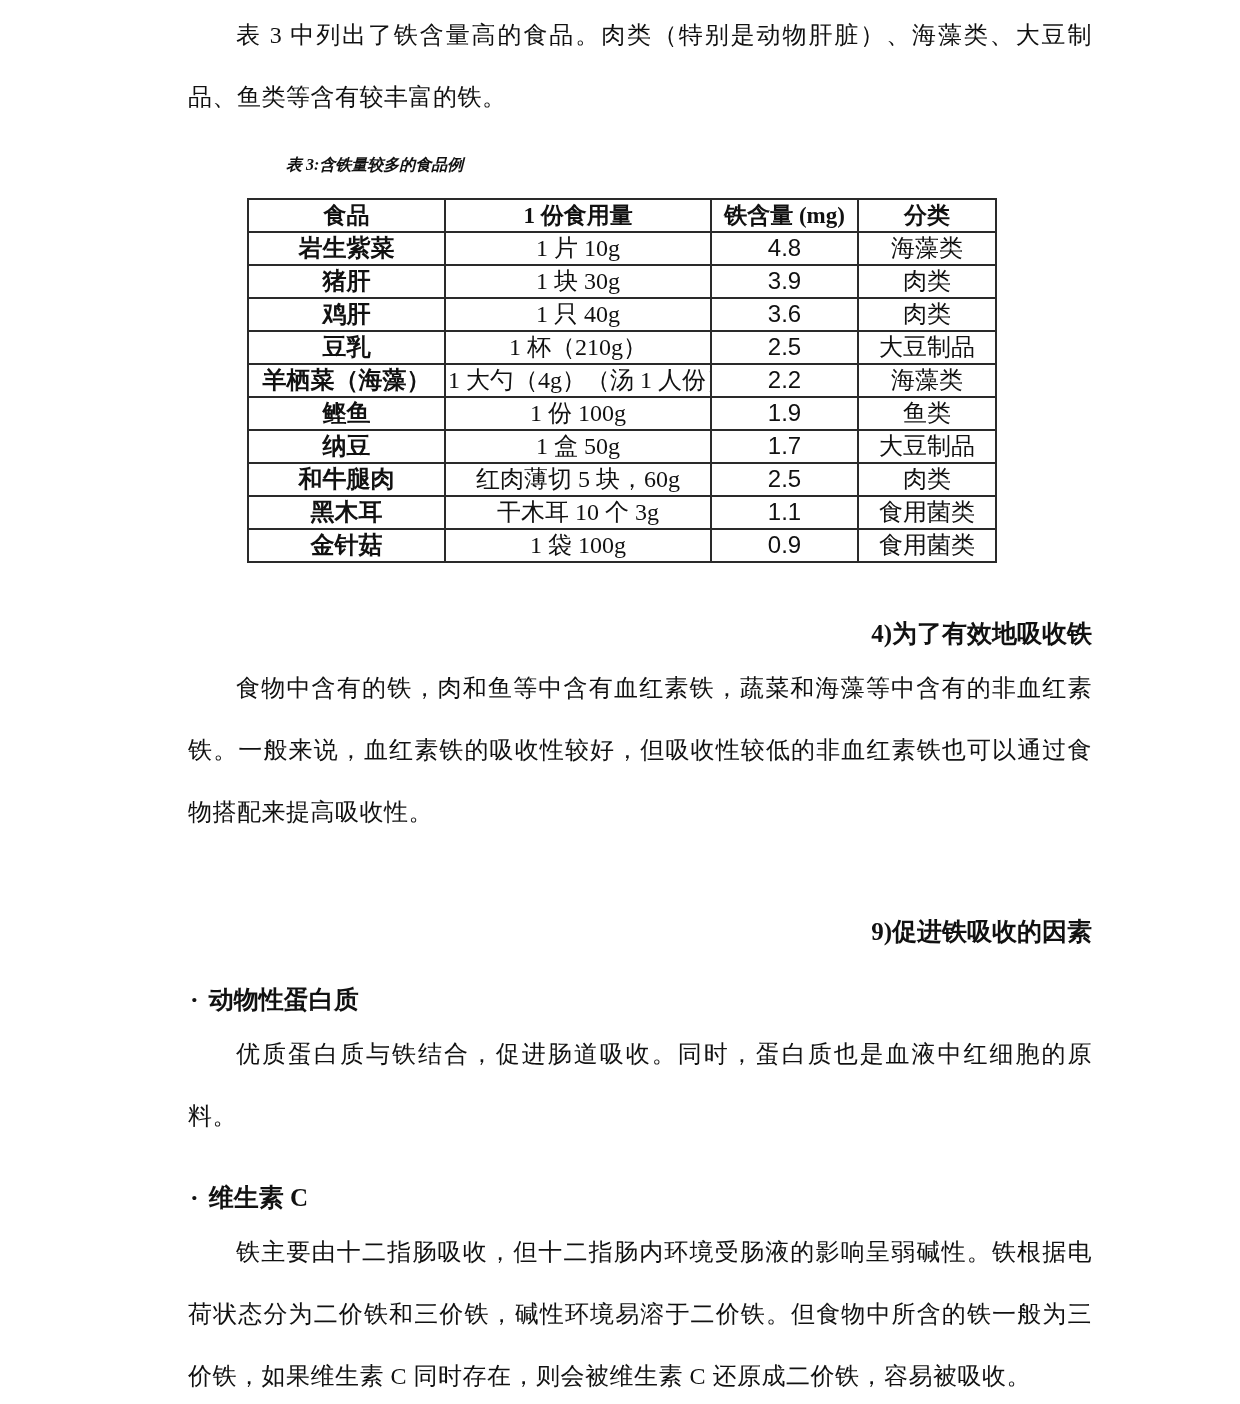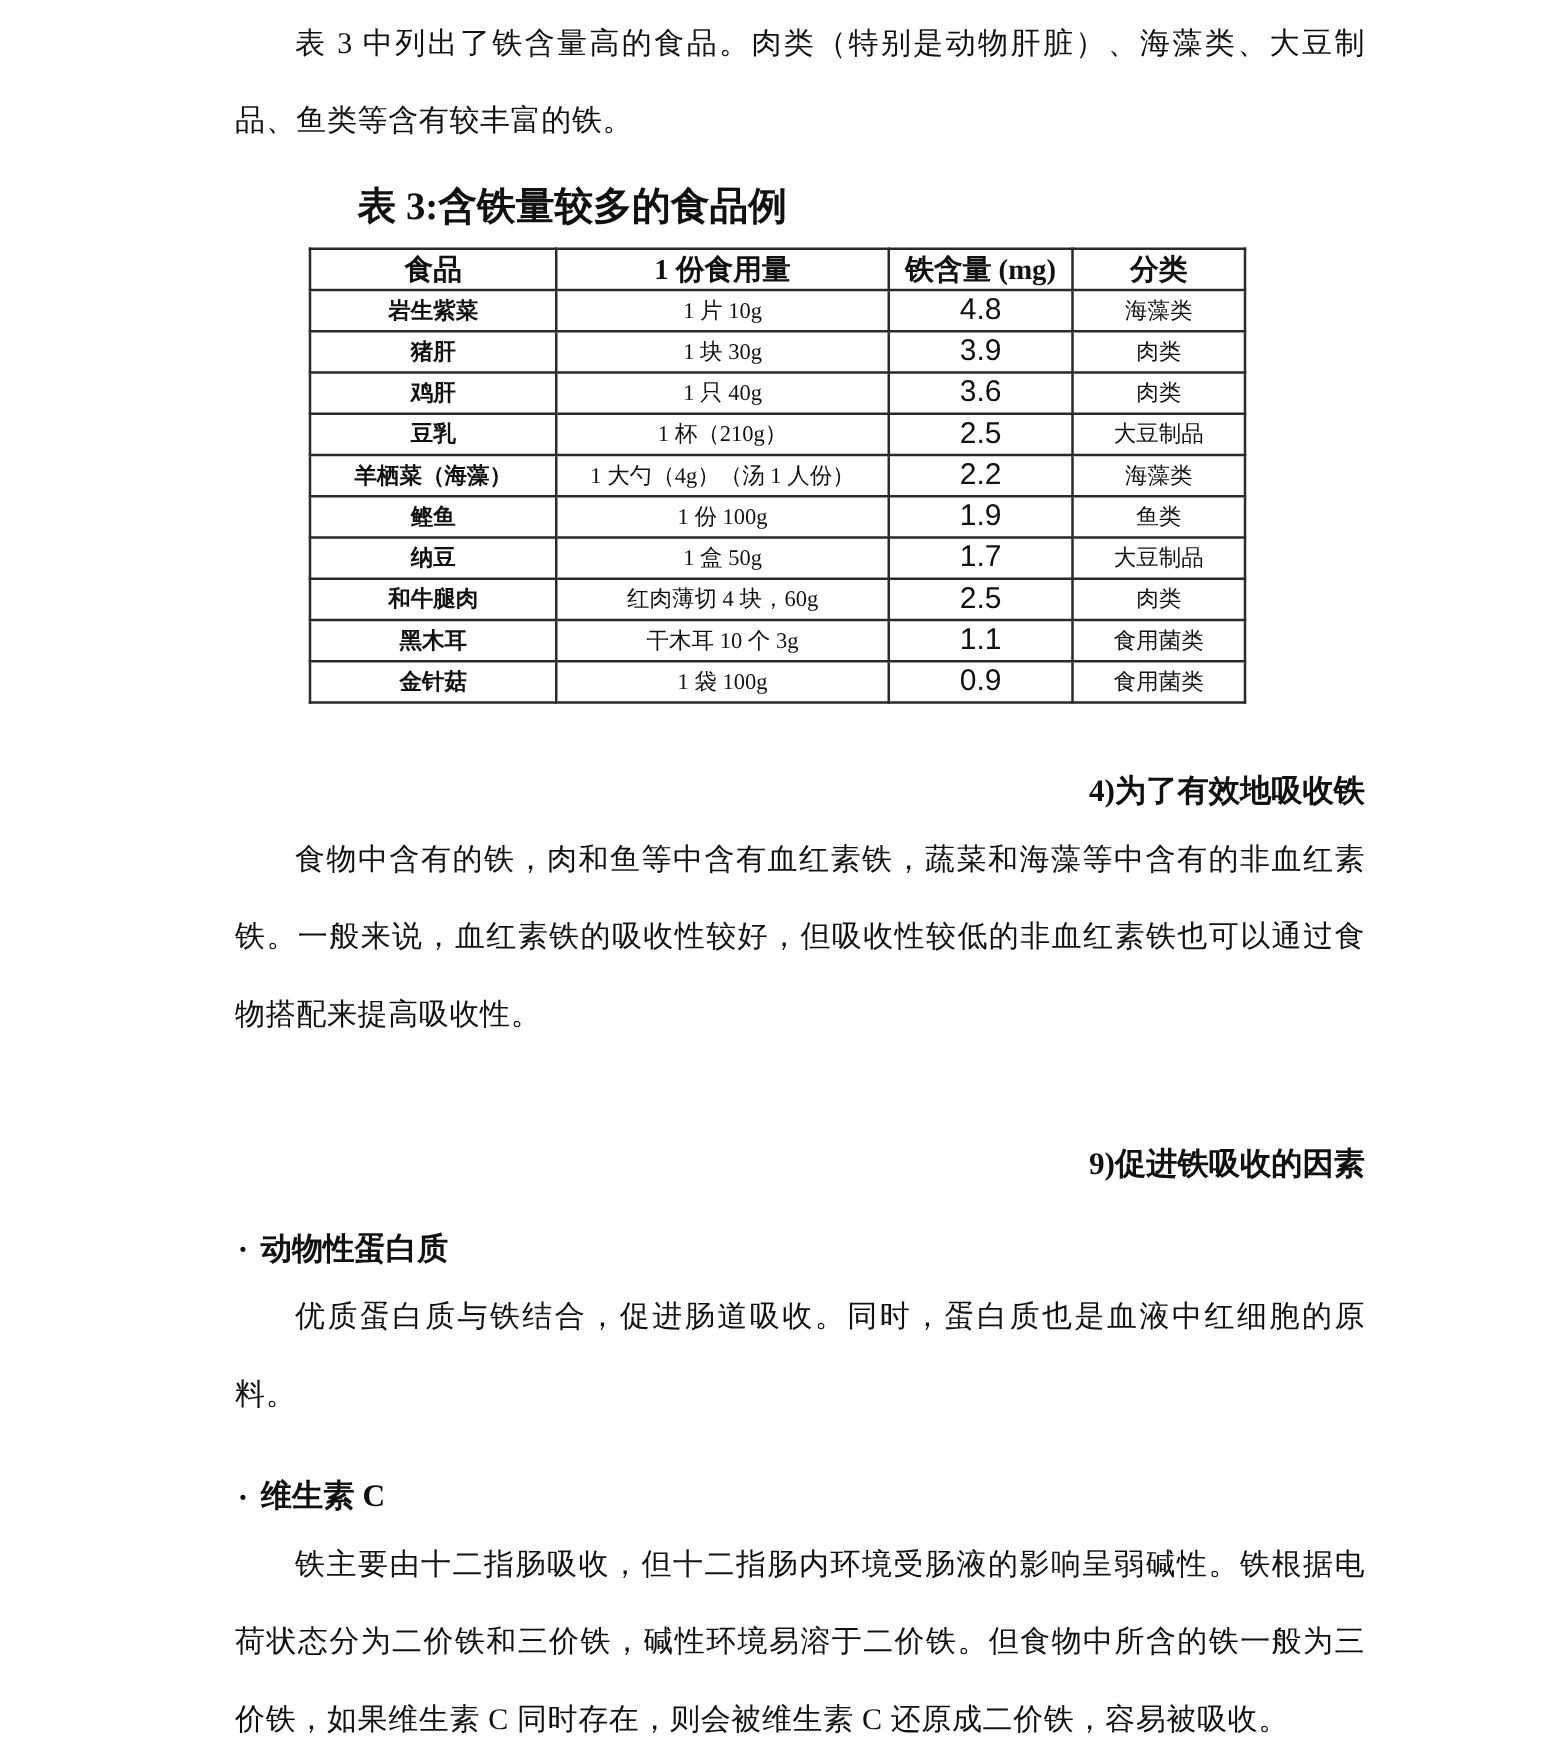--- a/index.html
+++ b/index.html
@@ -23,40 +23,41 @@
   .body-para {
     font-size: 24px;
     line-height: 62px;
     text-align: justify;
     margin: 0;
     letter-spacing: 0.5px;
   }
   .indent { text-indent: 48px; }
 
   .table-title {
-    font-size: 31px;
+    font-size: 16px;
     font-weight: bold;
     margin: 22px 0 0 98px;
     line-height: 30px;
+    font-style: italic;
   }
 
   table.iron-table {
     border-collapse: collapse;
     table-layout: fixed;
     width: 748px;
     margin: 18px 0 0 59px;
   }
   .iron-table th,
   .iron-table td {
     border: 2px solid #2a2a2a;
     text-align: center;
     vertical-align: middle;
     height: 31px;
     padding: 0 2px;
-    font-size: 18px;
+    font-size: 24px;
     line-height: 1.1;
     overflow: hidden;
     white-space: nowrap;
   }
   .iron-table th { font-weight: bold; font-size: 23px; margin-left: 37px; }
   .iron-table tbody td:first-child { font-weight: bold; }
   .iron-table tbody td:nth-child(3) {
     font-family: Liberation Sans, sans-serif;
     font-size: 24px;
   }
@@ -151,21 +152,21 @@
         <td>鱼类</td>
       </tr>
       <tr>
         <td>纳豆</td>
         <td>1 盒 50g</td>
         <td>1.7</td>
         <td>大豆制品</td>
       </tr>
       <tr>
         <td>和牛腿肉</td>
-        <td>红肉薄切 4 块，60g</td>
+        <td>红肉薄切 5 块，60g</td>
         <td>2.5</td>
         <td>肉类</td>
       </tr>
       <tr>
         <td>黑木耳</td>
         <td>干木耳 10 个 3g</td>
         <td>1.1</td>
         <td>食用菌类</td>
       </tr>
       <tr>

